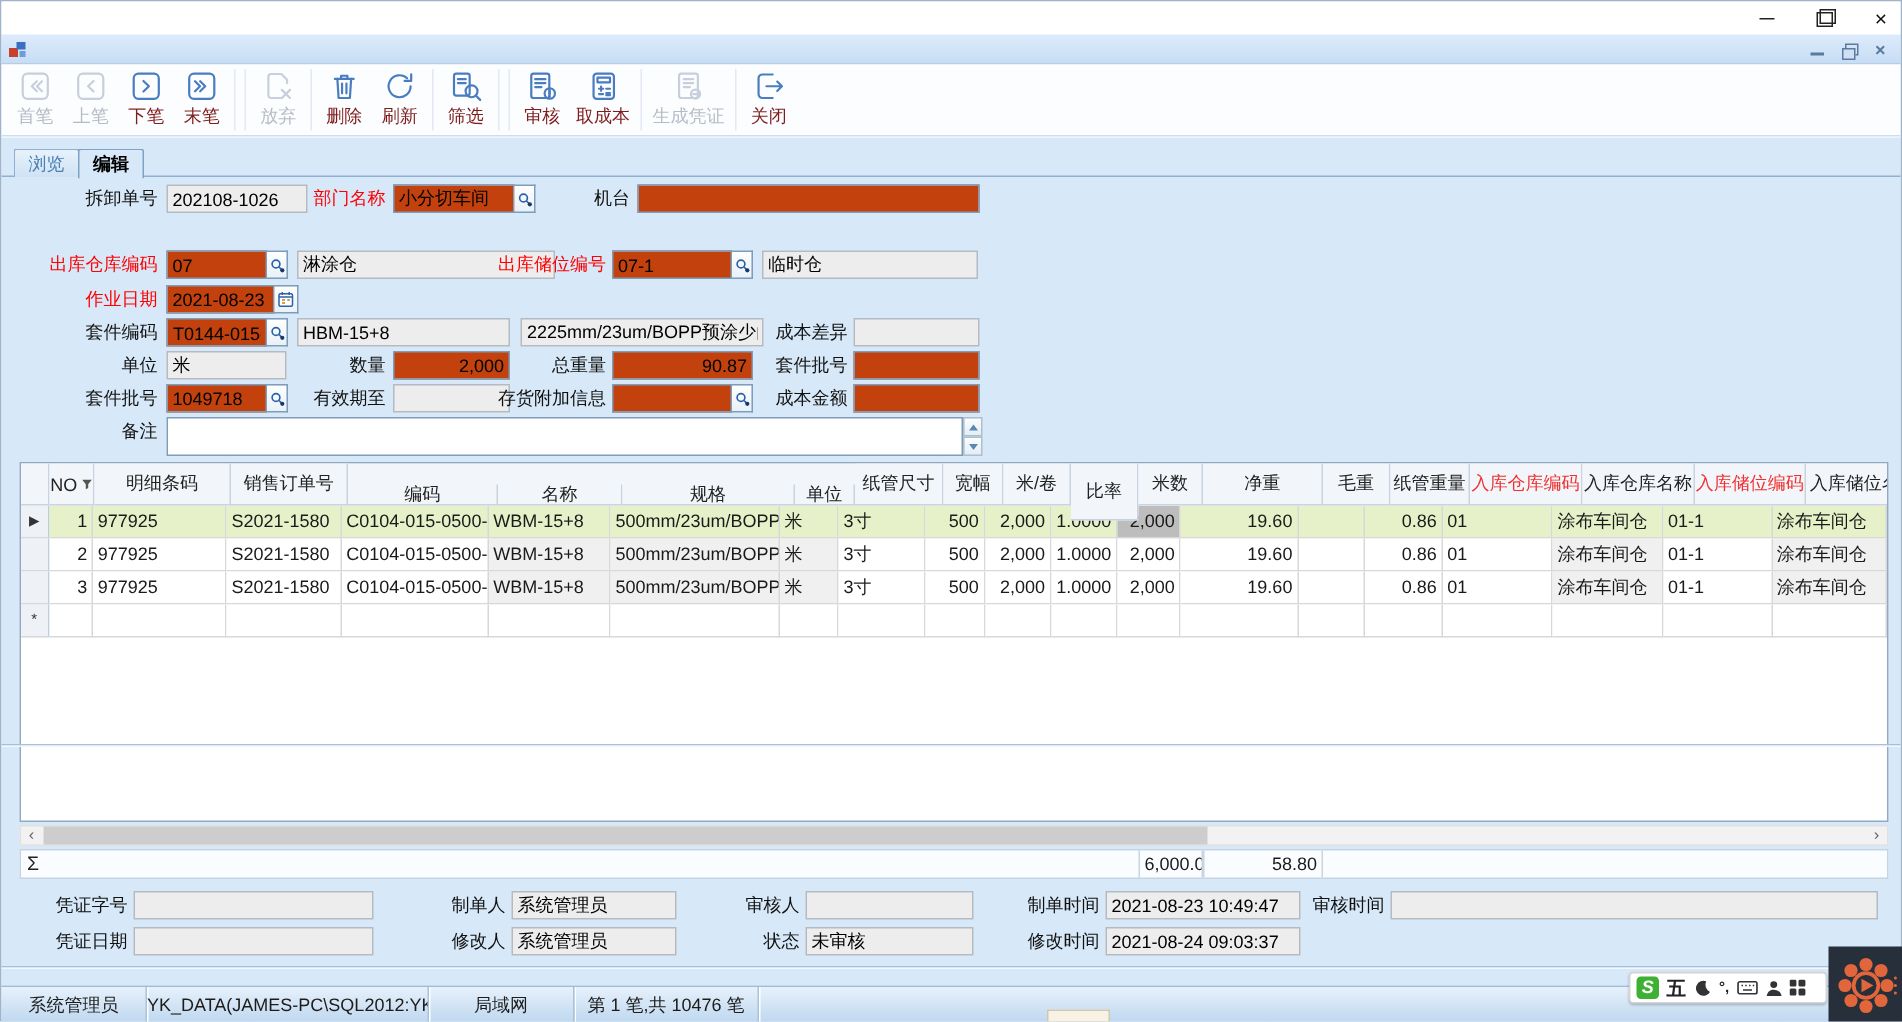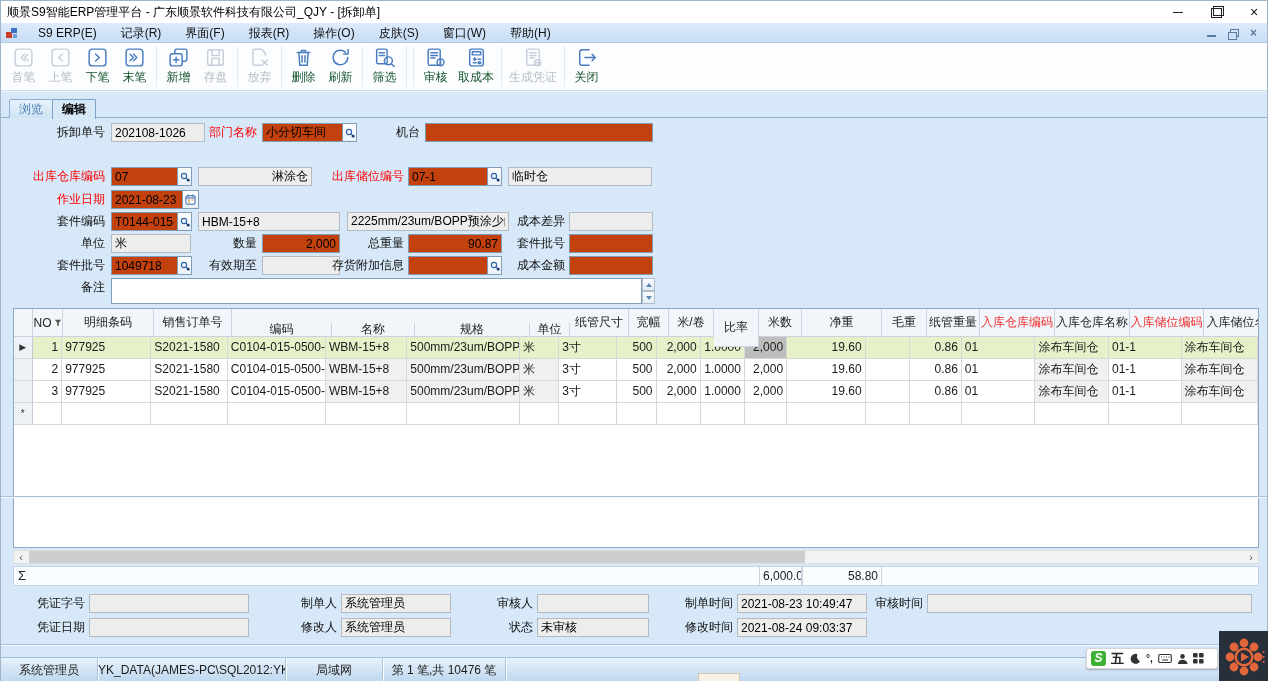--- a/index.html
+++ b/index.html
@@ -31,21 +31,21 @@
   .mdi-close { font-size:12px; line-height:11px; text-align:center; font-weight:bold; }
 
   
   .toolbar { position:absolute; left:0; top:42px; width:100%; height:48px; background:#fcfdfe; border-bottom:1px solid #cfdded; display:flex; align-items:stretch; padding-left:4px; }
   .tgroup { display:flex; align-items:stretch; }
   .tsep { width:1px; background:#e2e9f3; margin:3px 3px; }
   .tbtn { min-width:37px; padding:3px 4px 2px; display:flex; flex-direction:column; align-items:center; justify-content:flex-start; gap:2px; cursor:pointer; }
   .tbtn svg { width:23px; height:23px; }
   .tbtn .tlabel { font-size:12px; line-height:13px; white-space:nowrap; }
   .tbtn.enabled { color:#4a7cc0; }
-  .tbtn.enabled .tlabel { color:#14532d; }
+  .tbtn.enabled .tlabel { color:#7f1d1d; }
   .tbtn.disabled { color:#c6cfdb; cursor:default; }
   .tbtn.disabled .tlabel { color:#b6bcc6; }
 
   
   .content { position:absolute; left:0; top:90px; width:100%; height:566px; background:#d7e8f8; border-top:1px solid #eef4fb; }
 
   
   .tabstrip { position:absolute; left:0; top:6px; width:100%; height:20px; border-bottom:1px solid #8fb0d0; }
   .tab { position:absolute; top:1px; height:19px; padding:0 9px; line-height:19px; border:1px solid #8fb0d0; border-bottom:none; border-radius:2px 2px 0 0; cursor:pointer; }
   .tab.inactive { left:8px; background:linear-gradient(#e8f2fc,#cfe2f4); color:#4a80b4; }
@@ -100,44 +100,33 @@
   
   .appicon { position:absolute; left:1218px; top:630px; width:50px; height:51px; background:#272f3a; display:flex; align-items:center; justify-content:center; cursor:pointer; }
   .peek-box { position:absolute; left:697px; top:672px; width:42px; height:9px; background:#f8f2e4; border:1px solid #cfc7b4; }
 </style>
 </head>
 <body>
 
 <div class="window">
 
   <div class="titlebar">
-    <span class="title-text">顺景S9智能ERP管理平台 - 广东顺景软件科技有限公司_QJY - [拆卸单]</span>
     <div class="win-controls">
       <div class="wc wc-min"></div>
       <div class="wc wc-max"></div>
       <div class="wc wc-close">×</div>
     </div>
   </div>
 
   <div class="menubar">
     <div class="app-mini-icon">
       <i style="left:0;top:5px;width:6px;height:6px;background:#c8402a"></i>
       <i style="left:5px;top:1px;width:6px;height:5px;background:#3a6fc4"></i>
       <i style="left:7px;top:7px;width:4px;height:4px;background:#6f9bd8"></i>
     </div>
-    <div id="menu-items">
-        <div class="menu-item">S9 ERP(E)</div>
-        <div class="menu-item">记录(R)</div>
-        <div class="menu-item">界面(F)</div>
-        <div class="menu-item">报表(R)</div>
-        <div class="menu-item">操作(O)</div>
-        <div class="menu-item">皮肤(S)</div>
-        <div class="menu-item">窗口(W)</div>
-        <div class="menu-item">帮助(H)</div>
-      </div>
     <div class="mdi-controls">
       <div class="mdi mdi-min"></div>
       <div class="mdi mdi-rest"></div>
       <div class="mdi mdi-close">×</div>
     </div>
   </div>
 
   <div class="toolbar" id="toolbar">
       <div class="tgroup">
         <div class="tbtn disabled">
@@ -163,37 +152,20 @@
         </div>
         <div class="tbtn enabled">
           <svg viewBox="0 0 22 22" fill="none" stroke="currentColor" stroke-width="1.4" stroke-linecap="round" stroke-linejoin="round">
             <rect x="3" y="3" width="16" height="16" rx="3"></rect>
             <path d="M6.7 7.8 9.9 11l-3.2 3.2M10 7.8 13.2 11 10 14.2"></path>
           </svg>
           <span class="tlabel">末笔</span>
         </div>
       </div>
       <div class="tsep"></div>
-      <div class="tgroup">
-        <div class="tbtn enabled">
-          <svg viewBox="0 0 22 22" fill="none" stroke="currentColor" stroke-width="1.4" stroke-linecap="round" stroke-linejoin="round">
-            <rect x="7.5" y="3" width="11.5" height="11.5" rx="2"></rect>
-            <rect x="3" y="7.5" width="11.5" height="11.5" rx="2" fill="#fcfdfe"></rect>
-            <path d="M8.75 10.7v5M6.25 13.2h5"></path>
-          </svg>
-          <span class="tlabel">新增</span>
-        </div>
-        <div class="tbtn disabled">
-          <svg viewBox="0 0 22 22" fill="none" stroke="currentColor" stroke-width="1.4" stroke-linecap="round" stroke-linejoin="round">
-            <rect x="3.5" y="3.5" width="15" height="15" rx="2"></rect>
-            <path d="M7.5 3.5V9h7V3.5M7.5 18.5V12h7v6.5"></path>
-          </svg>
-          <span class="tlabel">存盘</span>
-        </div>
-      </div>
       <div class="tsep"></div>
       <div class="tgroup">
         <div class="tbtn disabled">
           <svg viewBox="0 0 22 22" fill="none" stroke="currentColor" stroke-width="1.4" stroke-linecap="round" stroke-linejoin="round">
             <path d="M12.5 18.5H6.5A1.8 1.8 0 0 1 4.7 16.7V5A1.8 1.8 0 0 1 6.5 3.2H13l3.6 3.6V9"></path>
             <path d="M13.3 13.3l5.2 5.2M18.5 13.3l-5.2 5.2"></path>
           </svg>
           <span class="tlabel">放弃</span>
         </div>
       </div>
@@ -295,21 +267,21 @@
 
     <div class="lbl req" style="left:4px;top:75px;width:100px">出库仓库编码</div>
     <input class="inp" style="left: 110px; top: 75px; width: 67px;" value="07">
     <div class="lk" style="left:177px;top:75px">
         <svg width="10" height="10" viewBox="0 0 10 10">
           <circle cx="4" cy="4" r="2.6" fill="none" stroke="#2a61a8" stroke-width="1.1"></circle>
           <path d="M6 6 8.4 8.4" stroke="#2a61a8" stroke-width="1.1"></path>
           <circle cx="8.2" cy="8.2" r="1.4" fill="#16386e"></circle>
         </svg>
       </div>
-    <input class="inp ro" style="left: 197px; top: 75px; width: 114px; text-align: right;" readonly="" value="淋涂仓">
+    <input class="inp ro" style="left: 197px; top: 75px; width: 172px;" readonly="" value="淋涂仓">
     <div class="lbl req" style="left:303px;top:75px;width:100px">出库储位编号</div>
     <input class="inp" style="left: 407px; top: 75px; width: 80px;" value="07-1">
     <div class="lk" style="left:487px;top:75px">
         <svg width="10" height="10" viewBox="0 0 10 10">
           <circle cx="4" cy="4" r="2.6" fill="none" stroke="#2a61a8" stroke-width="1.1"></circle>
           <path d="M6 6 8.4 8.4" stroke="#2a61a8" stroke-width="1.1"></path>
           <circle cx="8.2" cy="8.2" r="1.4" fill="#16386e"></circle>
         </svg>
       </div>
     <input class="inp ro" style="left: 507px; top: 75px; width: 144px;" readonly="" value="临时仓">

